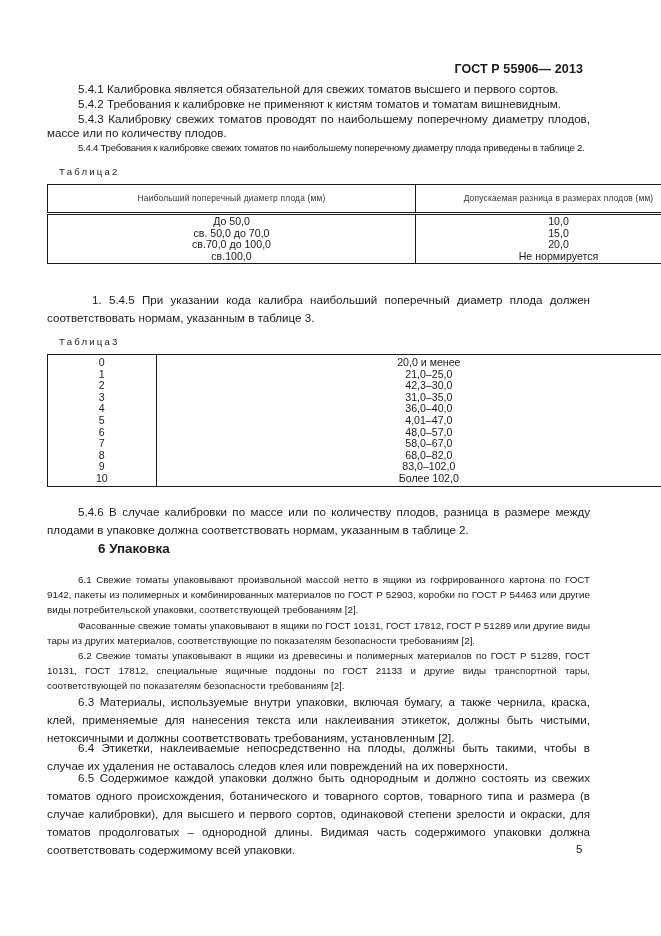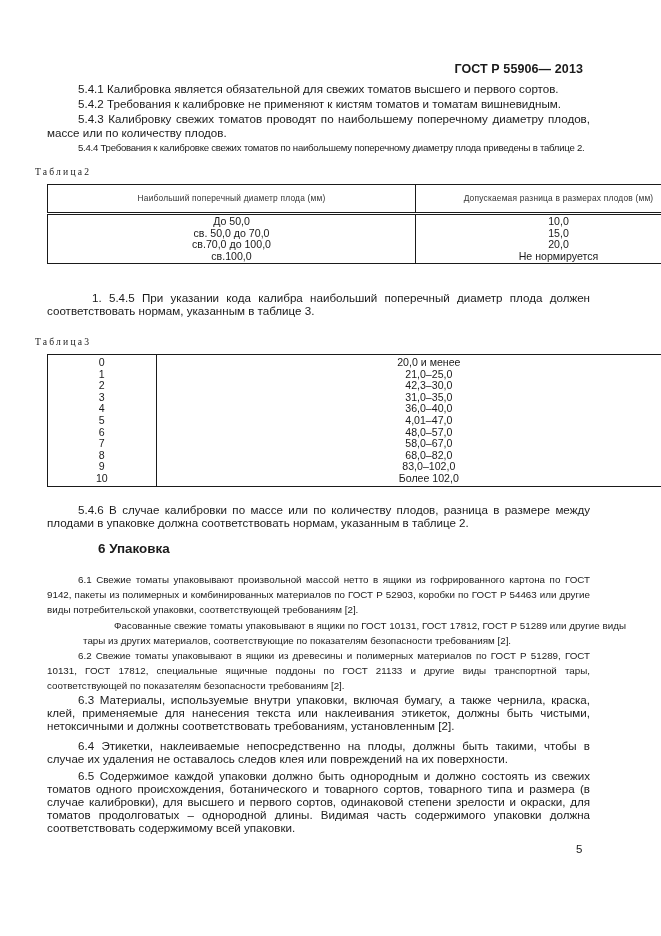--- a/index.html
+++ b/index.html
@@ -5,23 +5,23 @@
   * { box-sizing: border-box; margin: 0; padding: 0; }
   html, body { width: 661px; height: 936px; background: #ffffff; overflow: hidden; }
   body { position: relative; font-family: "Liberation Sans", sans-serif; color: #1a1a1a; }
 
   .hdr { position: absolute; top: 62px; right: 78px; font-weight: bold; font-size: 12.5px; letter-spacing: 0.1px; }
 
   .p { position: absolute; left: 47px; width: 543px; font-size: 11.6px; line-height: 14.4px; text-align: justify; }
   .p .ind { display: inline-block; width: 31px; }
   .p.small { font-size: 9.6px; letter-spacing: -0.25px; line-height: 13px; }
   .p.sect { font-size: 9.8px; line-height: 15.2px; }
-  .p.spaced { font-size: 11.6px; line-height: 13px; }
+  .p.spaced { font-size: 11.6px; line-height: 18px; }
 
-  .cap { position: absolute; left: 35px; font-size: 9.6px; letter-spacing: 2.2px; font-family: Liberation Serif, serif; }
+  .cap { position: absolute; left: 59px; font-size: 9.6px; letter-spacing: 2.2px; }
 
   table { position: absolute; left: 47px; width: 655px; border-collapse: collapse; font-size: 10.6px; }
   td, th { border: 1px solid #1a1a1a; text-align: center; font-weight: normal; vertical-align: middle; }
   .hrow th { border-bottom: 3px double #1a1a1a; }
 
   #t2 th { font-size: 8.4px; color: #333; line-height: 13px; letter-spacing: 0.2px; }
   #t2 .h1 { height: 29px; }
   #t2 td { line-height: 11.6px; padding: 1px 0; }
   #t2 .mass td { vertical-align: bottom; }
   .stack span { display: block; }
@@ -104,19 +104,19 @@
     </td>
   </tr>
 </tbody>
   </table>
 
 <div class="p spaced" style="top:503px;"><span class="ind"></span><span>5.4.6 В случае калибровки по массе или по количеству плодов, разница в размере между плодами в упаковке должна соответствовать нормам, указанным в таблице 2.</span></div>
 
 <div class="h2">6 Упаковка</div>
 
 <div class="p sect" style="top:572px;"><span class="ind"></span><span>6.1 Свежие томаты упаковывают произвольной массой нетто в ящики из гофрированного картона по ГОСТ 9142, пакеты из полимерных и комбинированных материалов по ГОСТ Р 52903, коробки по ГОСТ Р 54463 или другие виды потребительской упаковки, соответствующей требованиям [2].</span></div>
-<div class="p sect" style="top:618px;margin-left:36px;"><span class="ind"></span><span>Фасованные свежие томаты упаковывают в ящики по ГОСТ 10131, ГОСТ 17812, ГОСТ Р 51289 или другие виды тары из других материалов, соответствующие по показателям безопасности требованиям [2].</span></div>
+<div class="p sect" style="top:618px;"><span class="ind"></span><span>Фасованные свежие томаты упаковывают в ящики по ГОСТ 10131, ГОСТ 17812, ГОСТ Р 51289 или другие виды тары из других материалов, соответствующие по показателям безопасности требованиям [2].</span></div>
 <div class="p sect" style="top:648px;"><span class="ind"></span><span>6.2 Свежие томаты упаковывают в ящики из древесины и полимерных материалов по ГОСТ Р 51289, ГОСТ 10131, ГОСТ 17812, специальные ящичные поддоны по ГОСТ 21133 и другие виды транспортной тары, соответствующей по показателям безопасности требованиям [2].</span></div>
 <div class="p spaced" style="top:693px;"><span class="ind"></span><span>6.3 Материалы, используемые внутри упаковки, включая бумагу, а также чернила, краска, клей, применяемые для нанесения текста или наклеивания этикеток, должны быть чистыми, нетоксичными и должны соответствовать требованиям, установленным [2].</span></div>
 <div class="p spaced" style="top:739px;"><span class="ind"></span><span>6.4 Этикетки, наклеиваемые непосредственно на плоды, должны быть такими, чтобы в случае их удаления не оставалось следов клея или повреждений на их поверхности.</span></div>
 <div class="p spaced" style="top:769px;"><span class="ind"></span><span>6.5 Содержимое каждой упаковки должно быть однородным и должно состоять из свежих томатов одного происхождения, ботанического и товарного сортов, товарного типа и размера (в случае калибровки), для высшего и первого сортов, одинаковой степени зрелости и окраски, для томатов продолговатых – однородной длины. Видимая часть содержимого упаковки должна соответствовать содержимому всей упаковки.</span></div>
 
 <div class="pageno">5</div>
 
 </body></html>

